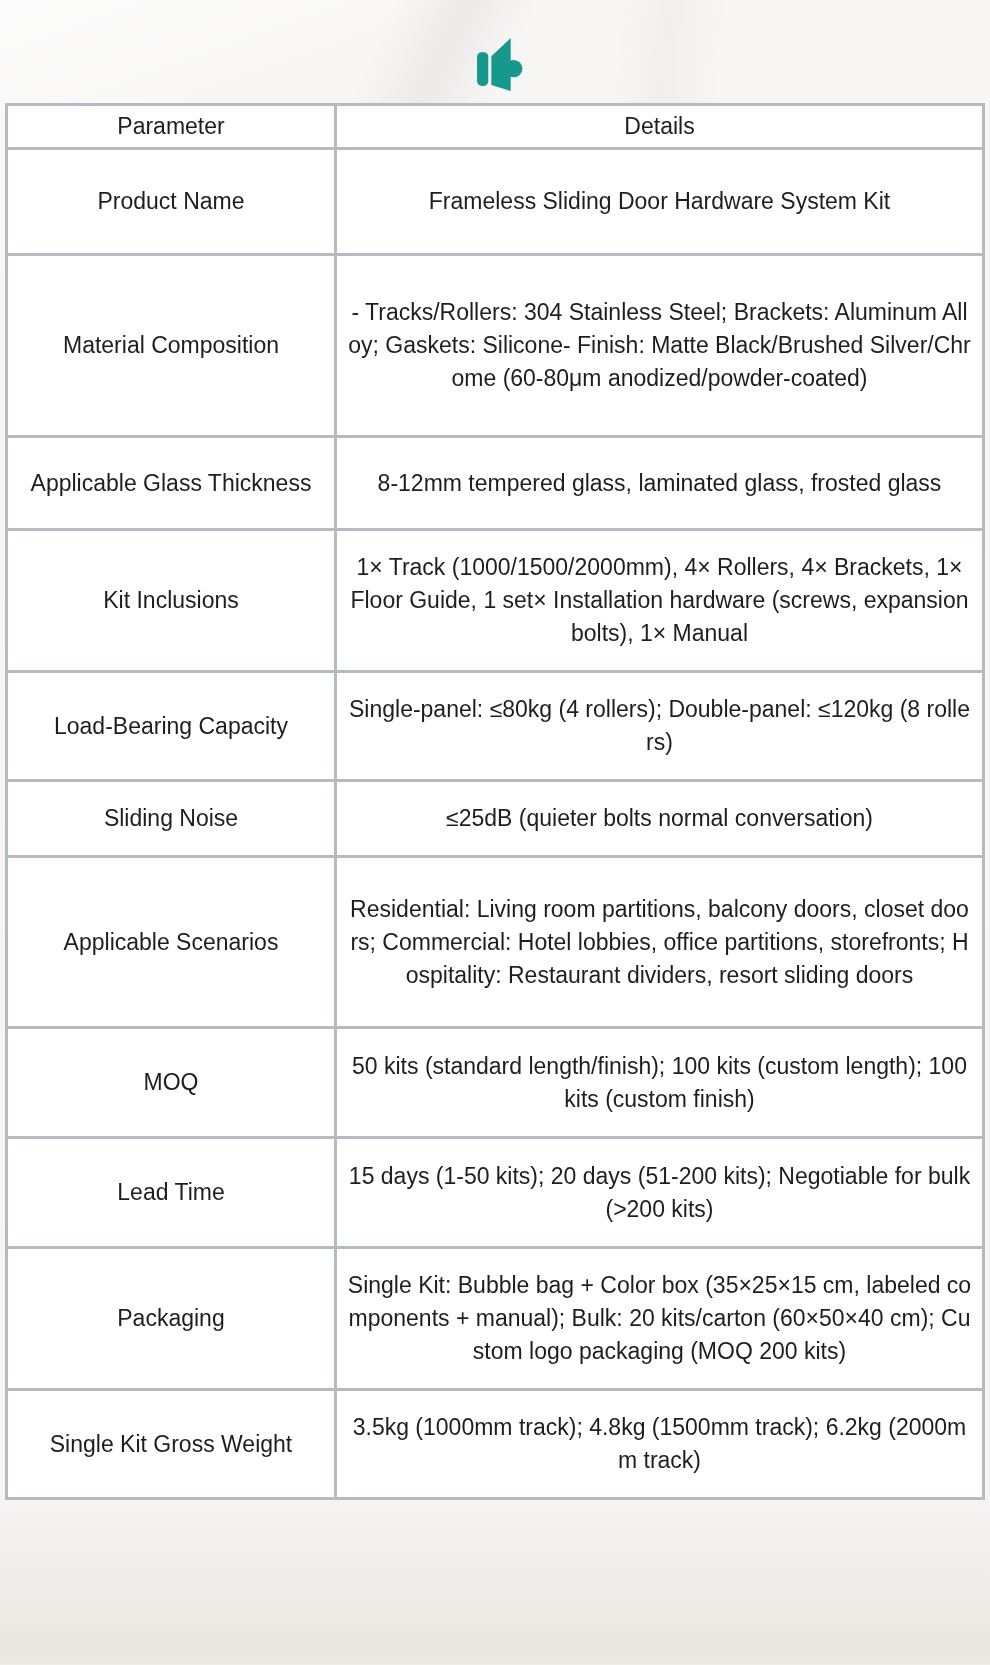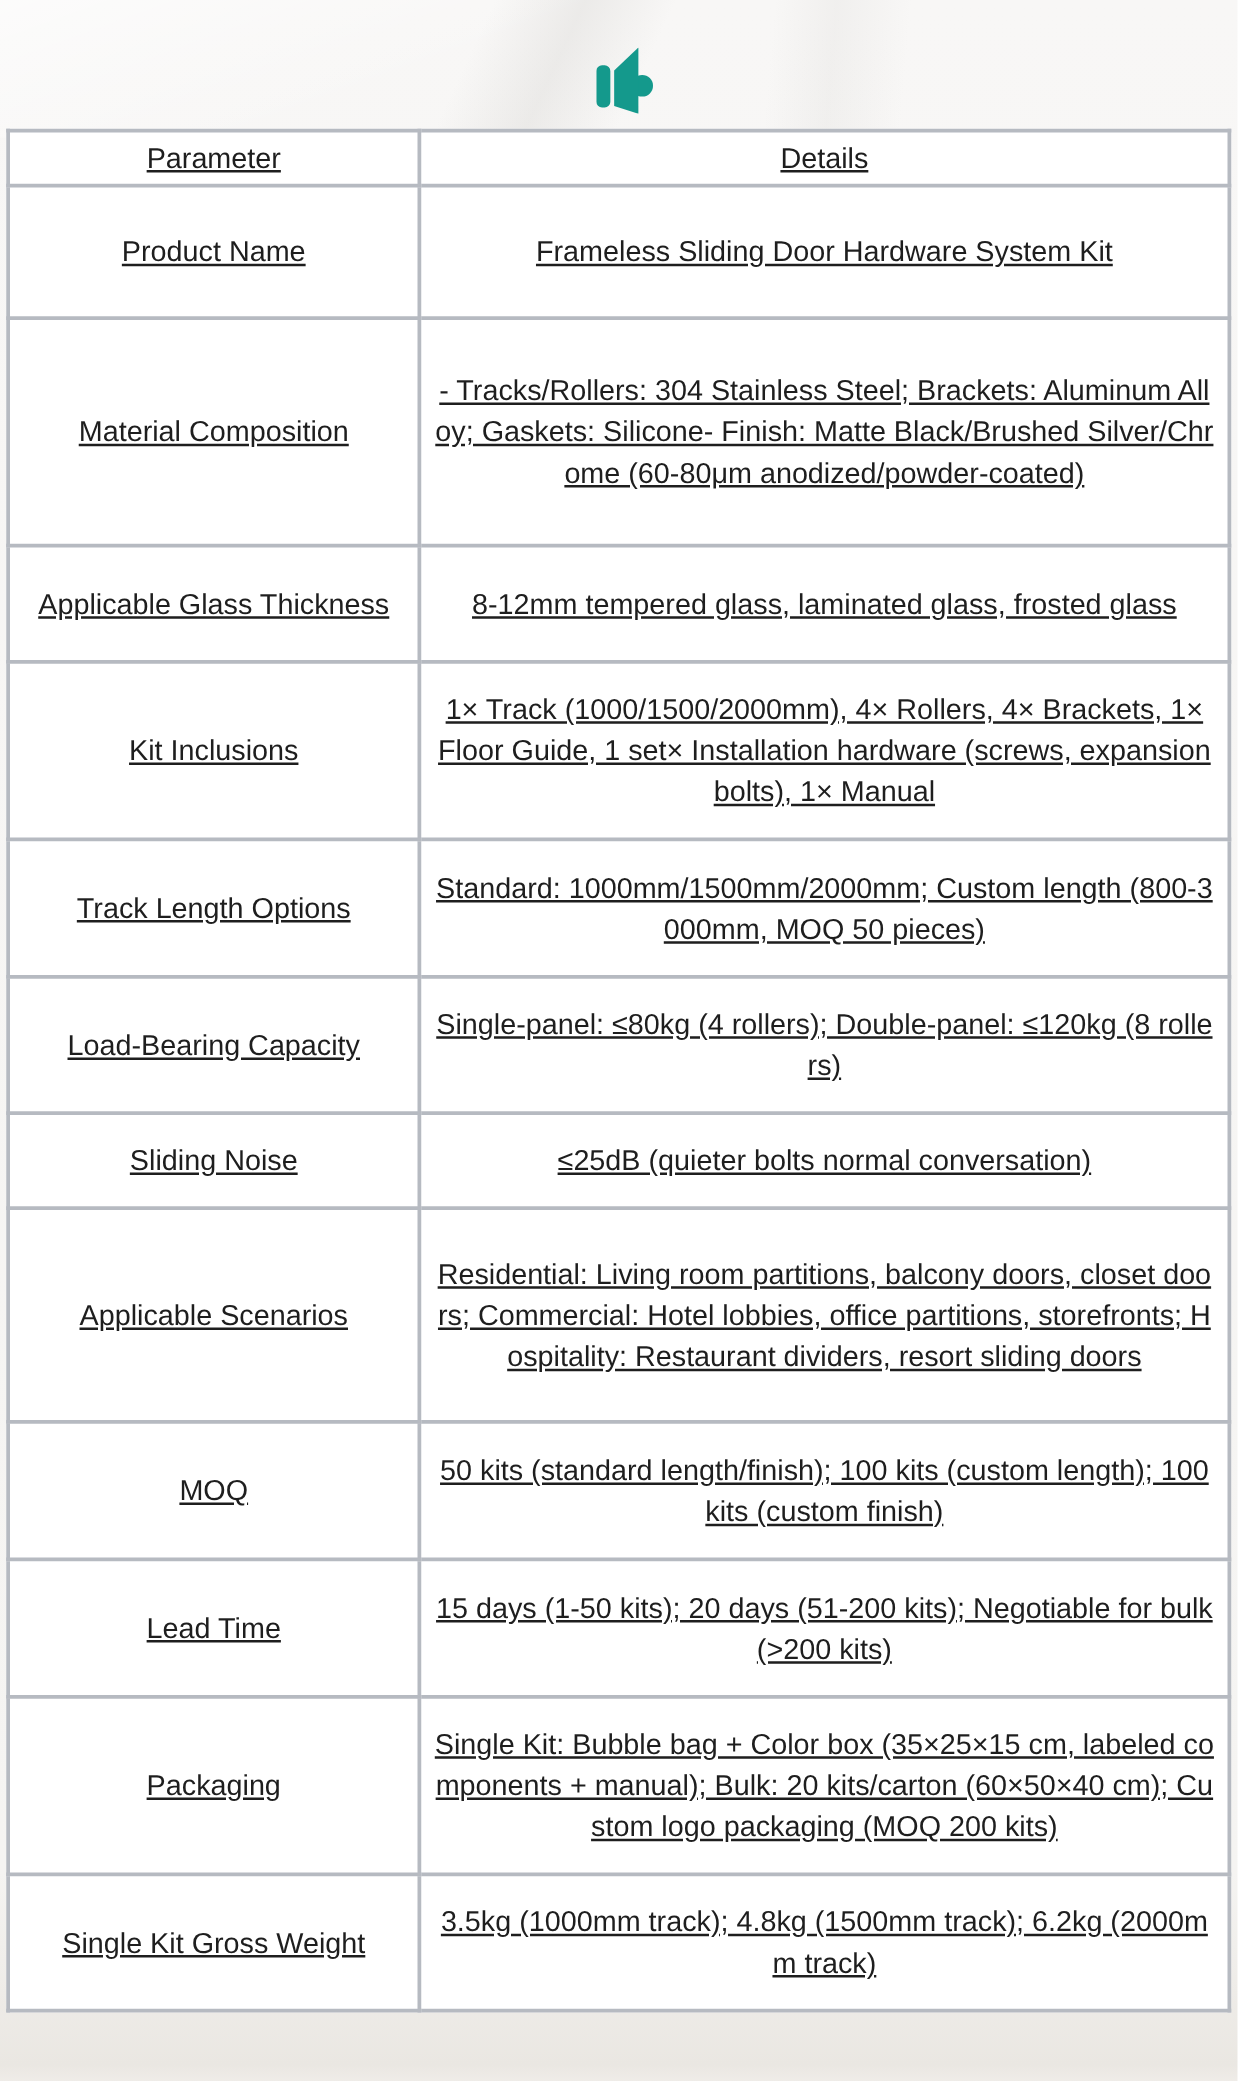--- a/index.html
+++ b/index.html
@@ -48,21 +48,20 @@
   }
   col.c1 { width: 329px; }
   th, td {
     border: 3px solid #b6bac1;
     text-align: center;
     vertical-align: middle;
     font-size: 23px;
     line-height: 33px;
     color: #1e1e1e;
     background: #ffffff;
-    text-decoration: underline;
   }
   thead tr { height: 44px; }
   th { font-weight: 400; padding: 2px 6px; }
   td.param   { padding: 6px 4px; }
   td.details { padding: 20px 10px; word-break: break-all; }
 </style>
 </head>
 <body>
 
 <div class="texture"></div>
@@ -99,24 +98,20 @@
         <td class="details">- Tracks/Rollers: 304 Stainless Steel; Brackets: Aluminum Alloy; Gaskets: Silicone- Finish: Matte Black/Brushed Silver/Chrome (60-80μm anodized/powder-coated)</td>
       </tr>
       <tr style="height: 93px;">
         <td class="param">Applicable Glass Thickness</td>
         <td class="details">8-12mm tempered glass, laminated glass, frosted glass</td>
       </tr>
       <tr style="height: 125px;">
         <td class="param">Kit Inclusions</td>
         <td class="details">1× Track (1000/1500/2000mm), 4× Rollers, 4× Brackets, 1× Floor Guide, 1 set× Installation hardware (screws, expansion bolts), 1× Manual</td>
       </tr>
-      <tr style="height: 110px;">
-        <td class="param">Track Length Options</td>
-        <td class="details">Standard: 1000mm/1500mm/2000mm; Custom length (800-3000mm, MOQ 50 pieces)</td>
-      </tr>
       <tr style="height: 94px;">
         <td class="param">Load-Bearing Capacity</td>
         <td class="details">Single-panel: ≤80kg (4 rollers); Double-panel: ≤120kg (8 rollers)</td>
       </tr>
       <tr style="height: 70px;">
         <td class="param">Sliding Noise</td>
         <td class="details">≤25dB (quieter bolts normal conversation)</td>
       </tr>
       <tr style="height: 171px;">
         <td class="param">Applicable Scenarios</td>

